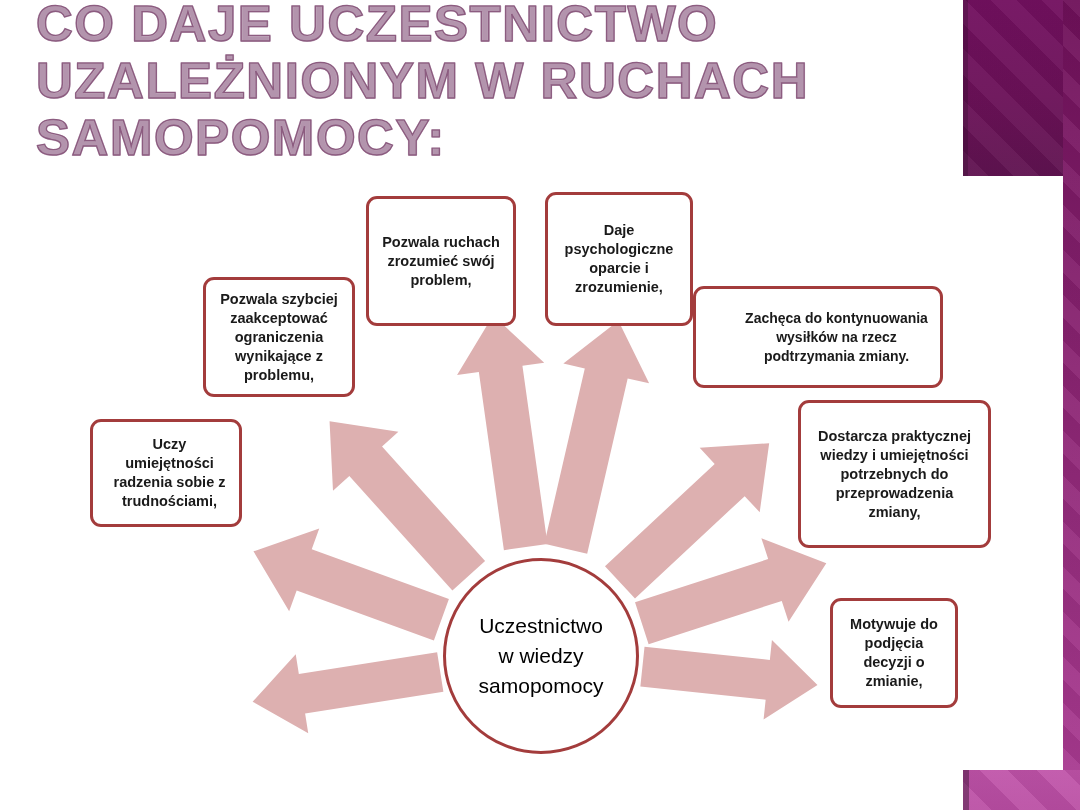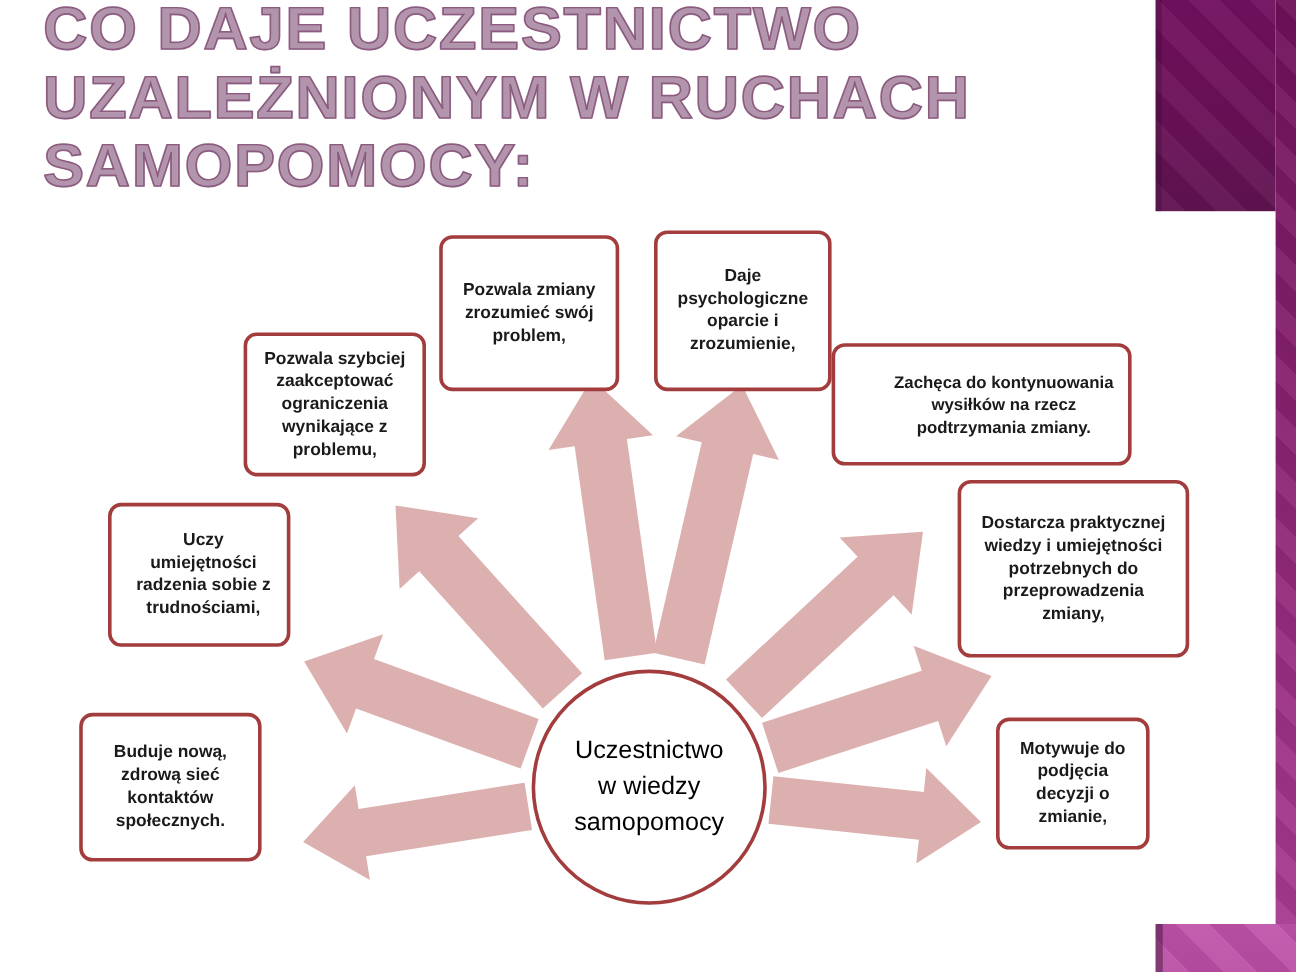--- a/index.html
+++ b/index.html
@@ -141,21 +141,21 @@
     font-weight: normal;
     font-size: 21px;
     line-height: 30px;
   }
 
   
   #node-0 { left: 366px;  top: 20px;  width: 150px; height: 130px; }
   #node-1 { left: 545px;  top: 16px;  width: 148px; height: 134px; }
   #node-2 { left: 203px;  top: 101px; width: 152px; height: 120px; }
   #node-3 { left: 693px;  top: 110px; width: 250px; height: 102px; font-size: 14px; padding-left: 44px; }
-  #node-4 { left: 90px;   top: 243px; width: 152px; height: 120px; padding-left: 14px; }
+  #node-4 { left: 90px;   top: 243px; width: 152px; height: 108px; padding-left: 14px; }
   #node-5 { left: 798px;  top: 224px; width: 193px; height: 148px; }
   #node-6 { left: 66px;   top: 418px; width: 152px; height: 124px; }
   #node-7 { left: 830px;  top: 422px; width: 128px; height: 110px; }
 </style>
 </head>
 <body>
 
 <div id="deco-top-right"></div>
 <div id="deco-top-right-shadow"></div>
 <div id="deco-right-strip"></div>
@@ -190,39 +190,36 @@
 
       <polygon points="-22,-106 -22,-246 -44,-246 0,-300 44,-246 22,-246 22,-106" transform="translate(541,480) rotate(72)"></polygon>
 
       <polygon points="-20,-102 -20,-242 -40,-242 0,-292 40,-242 20,-242 20,-102" transform="translate(541,480) rotate(-99)"></polygon>
 
       <polygon points="-20,-102 -20,-228 -40,-228 0,-278 40,-228 20,-228 20,-102" transform="translate(541,480) rotate(96)"></polygon>
     </g>
   </svg>
 
   <div class="node" id="node-0">
-    <span class="node-text">Pozwala zmiany zrozumieć swój problem,</span>
+    <span class="node-text">Pozwala ruchach zrozumieć swój problem,</span>
   </div>
   <div class="node" id="node-2">
     <span class="node-text">Pozwala szybciej zaakceptować ograniczenia wynikające z problemu,</span>
   </div>
   <div class="node" id="node-1">
     <span class="node-text">Daje psychologiczne oparcie i zrozumienie,</span>
   </div>
   <div class="node" id="node-3">
     <span class="node-text">Zachęca do kontynuowania wysiłków na rzecz podtrzymania zmiany.</span>
   </div>
   <div class="node" id="node-4">
     <span class="node-text">Uczy umiejętności radzenia sobie z trudnościami,</span>
   </div>
   <div class="node" id="node-5">
     <span class="node-text">Dostarcza praktycznej wiedzy i umiejętności potrzebnych do przeprowadzenia zmiany,</span>
-  </div>
-  <div class="node" id="node-6">
-    <span class="node-text">Buduje nową, zdrową sieć kontaktów społecznych.</span>
   </div>
   <div class="node" id="node-7">
     <span class="node-text">Motywuje do podjęcia decyzji o zmianie,</span>
   </div>
 
   <div id="center-circle">
     <span>
       <span>Uczestnictwo</span><br>
       <span>w wiedzy</span><br>
       <span>samopomocy</span>

